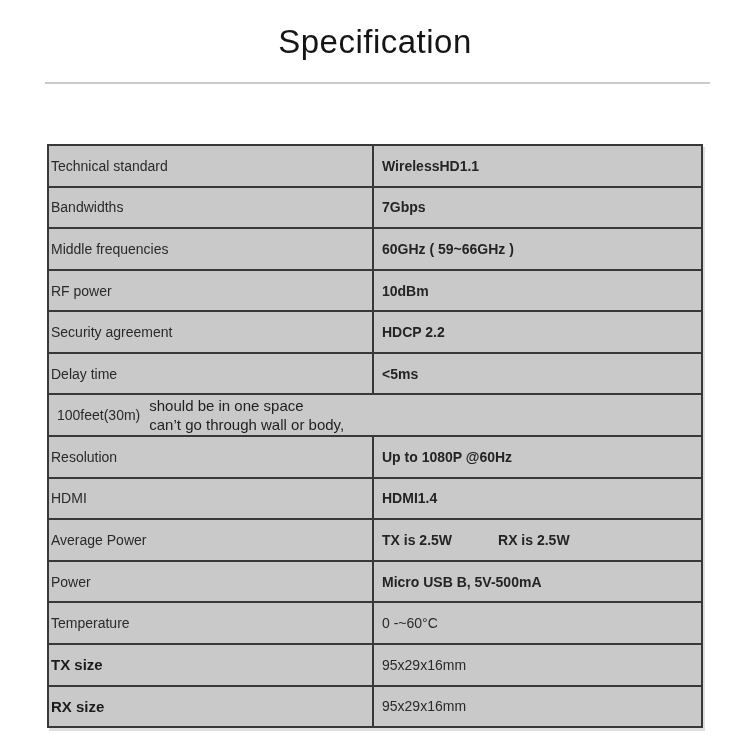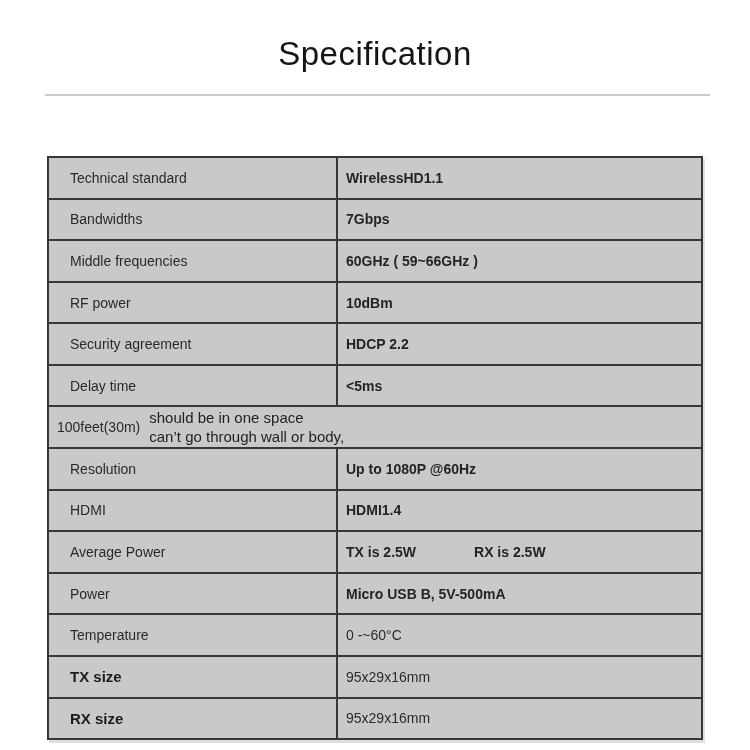--- a/index.html
+++ b/index.html
@@ -13,21 +13,21 @@
     overflow: hidden;
   }
   .page {
     position: relative;
     width: 750px;
     height: 750px;
     background: #ffffff;
   }
   .page-title {
     margin: 0;
-    padding-top: 35px;
+    padding-top: 23px;
     text-align: center;
     font-size: 33px;
     font-weight: 400;
     letter-spacing: 0.5px;
     color: #151515;
   }
   .title-divider {
     height: 2px;
     background: #cbcbcb;
     margin: 21px 40px 0 45px;
@@ -53,41 +53,41 @@
   .cell {
     box-sizing: border-box;
     display: flex;
     align-items: center;
     font-size: 14px;
     color: #2a2a2a;
     overflow: hidden;
     white-space: nowrap;
   }
   .label {
-    width: 289px;
+    width: 325px;
     border-right: 2px solid #383838;
-    padding-left: 21px;
+    padding-left: 2px;
     flex-shrink: 0;
   }
   .value {
     flex: 1;
     padding-left: 8px;
   }
   .v-strong { font-weight: bold; color: #242424; }
   .l-strong { font-weight: bold; font-size: 15px; color: #1c1c1c; }
   .note {
     display: flex;
     flex-direction: column;
     margin-left: 9px;
     font-size: 15px;
     line-height: 1.3;
     color: #1f1f1f;
     white-space: nowrap;
   }
-  .rx-gap { margin-left: 58px; }
+  .rx-gap { margin-left: 46px; }
 </style>
 </head>
 <body>
 
 <div class="page">
 
   <h1 class="page-title">Specification</h1>
   <div class="title-divider"></div>
 
   <div class="spec-table">

